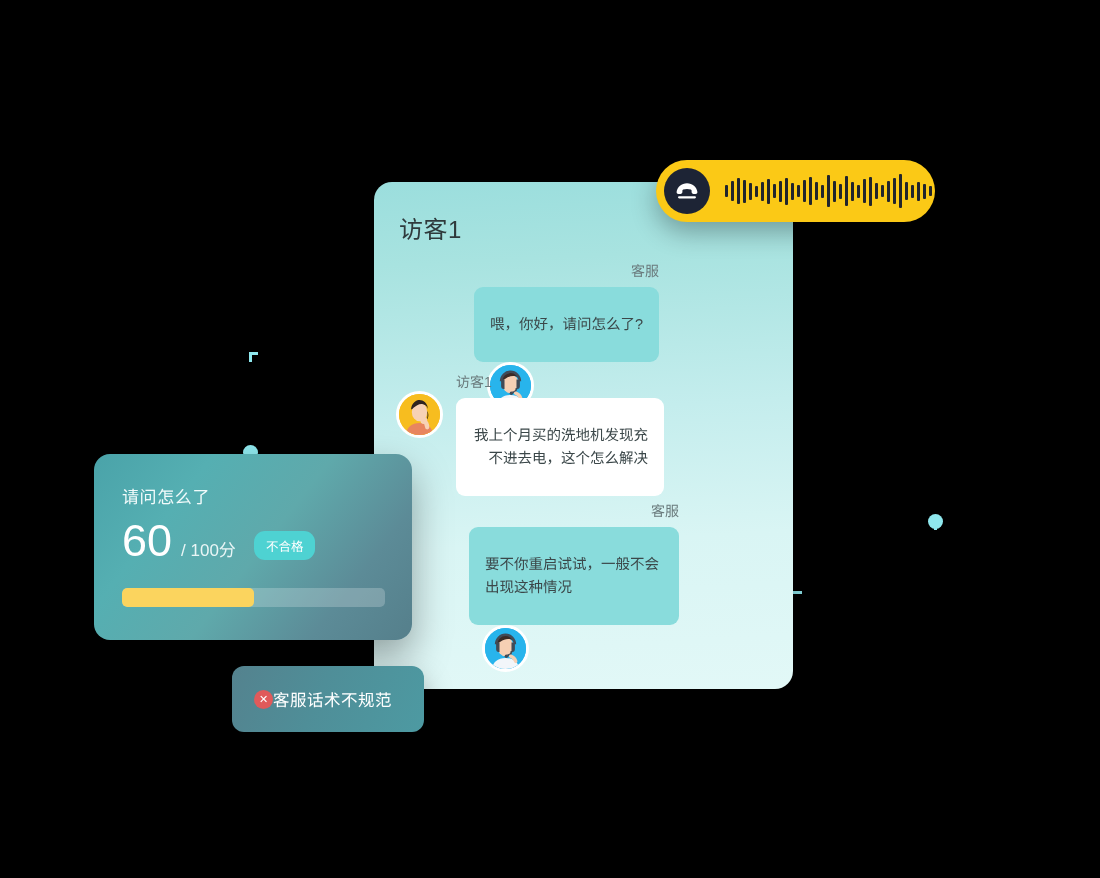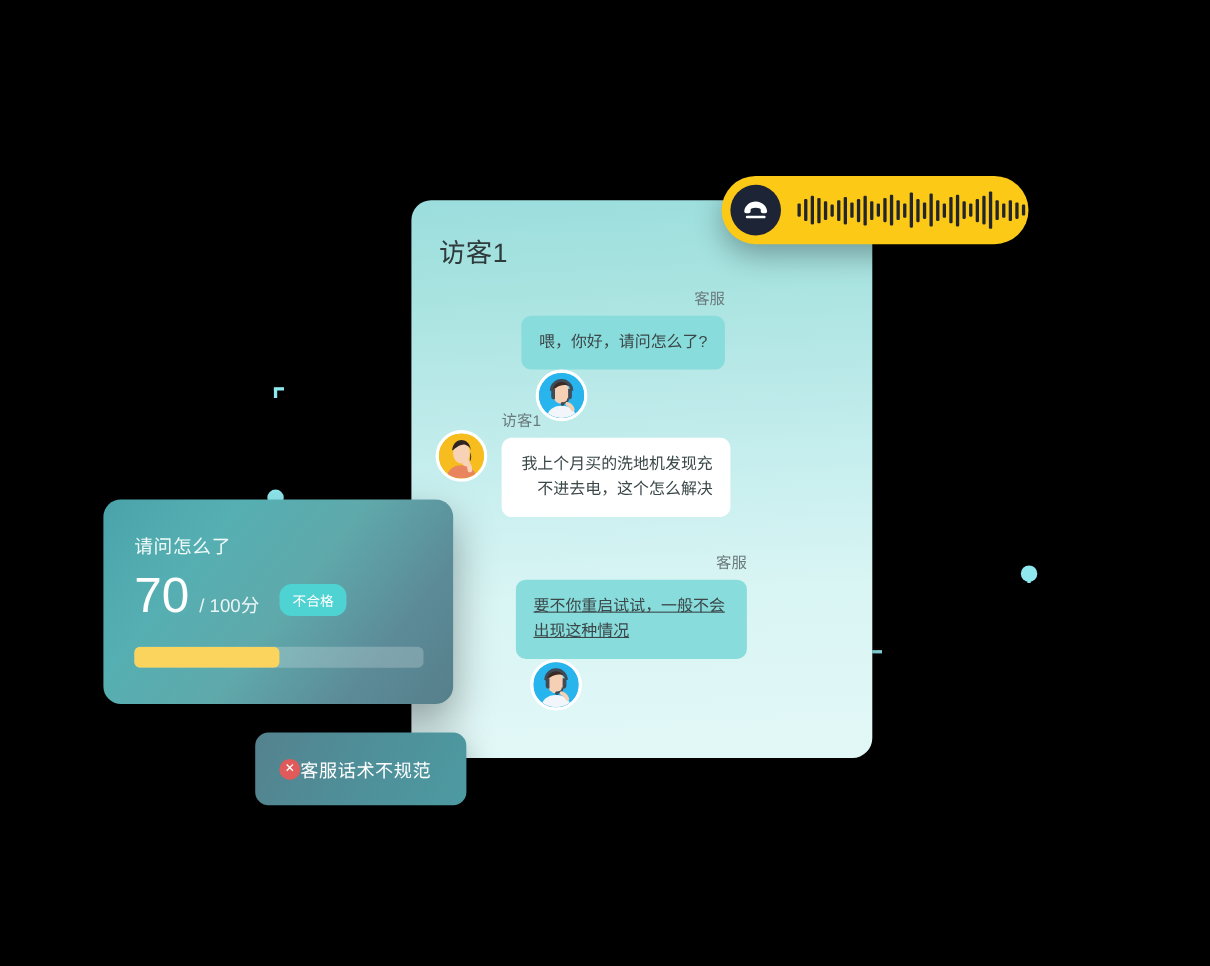--- a/index.html
+++ b/index.html
@@ -100,21 +100,21 @@
   .name-tag {
     font-size: 14px;
     color: #6a7a7c;
     margin-bottom: 7px;
     display: block;
   }
   .bubble {
     font-size: 14.5px;
     line-height: 23px;
     color: #3b4749;
-    padding: 13px 16px;
+    padding: 26px 16px;
     border-radius: 9px;
     max-width: 210px;
     box-sizing: border-box;
   }
   .bubble.agent { background: #89dcdc; }
   .bubble.visitor { background: #ffffff; text-align: right; }
   .avatar {
     width: 47px;
     height: 47px;
     border-radius: 50%;
@@ -317,21 +317,21 @@
       </div>
       <div style="display:flex; flex-direction:column; align-items:flex-start;">
         <span class="name-tag">访客1</span>
         <div class="bubble visitor" style="width:208px;">我上个月买的洗地机发现充不进去电，这个怎么解决</div>
       </div>
     </div>
 
     <div class="msg-row right" style="left:95px; top:318px; width:299px;">
       <div style="display:flex; flex-direction:column; align-items:flex-end;">
         <span class="name-tag">客服</span>
-        <div class="bubble agent" style="width:228px;text-decoration:underline;">要不你重启试试，一般不会出现这种情况</div>
+        <div class="bubble agent" style="width:228px;">要不你重启试试，一般不会出现这种情况</div>
       </div>
       <div class="avatar agent-av" style="margin-left:13px;">
         <svg viewBox="0 0 48 48" aria-hidden="true">
           <rect x="0" y="0" width="48" height="48" fill="#28b4ec"></rect>
           <path d="M24 35c-9 0-15 5-16 13h32c-1-8-7-13-16-13z" fill="#f2f6fa"></path>
           <ellipse cx="24" cy="22" rx="9.5" ry="11" fill="#f6d0b4"></ellipse>
           <path d="M13 20c0-8 5-12 11-12s11 4 11 12c0-5-4-7-8-7-3 0-6 1-9 3-2 1-4 2-5 4z" fill="#3b2b26"></path>
           <path d="M35 19v6a3 3 0 01-3 3h-1v-11h1a3 3 0 013 2z" fill="#414b57"></path>
           <path d="M13 19v6a3 3 0 003 3h1v-11h-1a3 3 0 00-3 2z" fill="#414b57"></path>
           <path d="M13 19a11 11 0 0122 0" stroke="#414b57" stroke-width="3" fill="none"></path>
@@ -385,21 +385,21 @@
         <span style="height: 13px;"></span>
         <span style="height: 19px;"></span>
         <span style="height: 15px;"></span>
         <span style="height: 10px;"></span>
       </div>
   </div>
 
   <div id="score-card">
     <div id="score-title">请问怎么了</div>
     <div id="score-line">
-      <span id="score-value">70</span>
+      <span id="score-value">60</span>
       <span id="score-denom">/ 100分</span>
       <span id="score-badge">不合格</span>
     </div>
     <div id="progress-track">
       <div id="progress-fill" style="width: 50%;"></div>
     </div>
   </div>
 
   <div id="alert-chip">
     <span id="alert-icon">✕</span>

